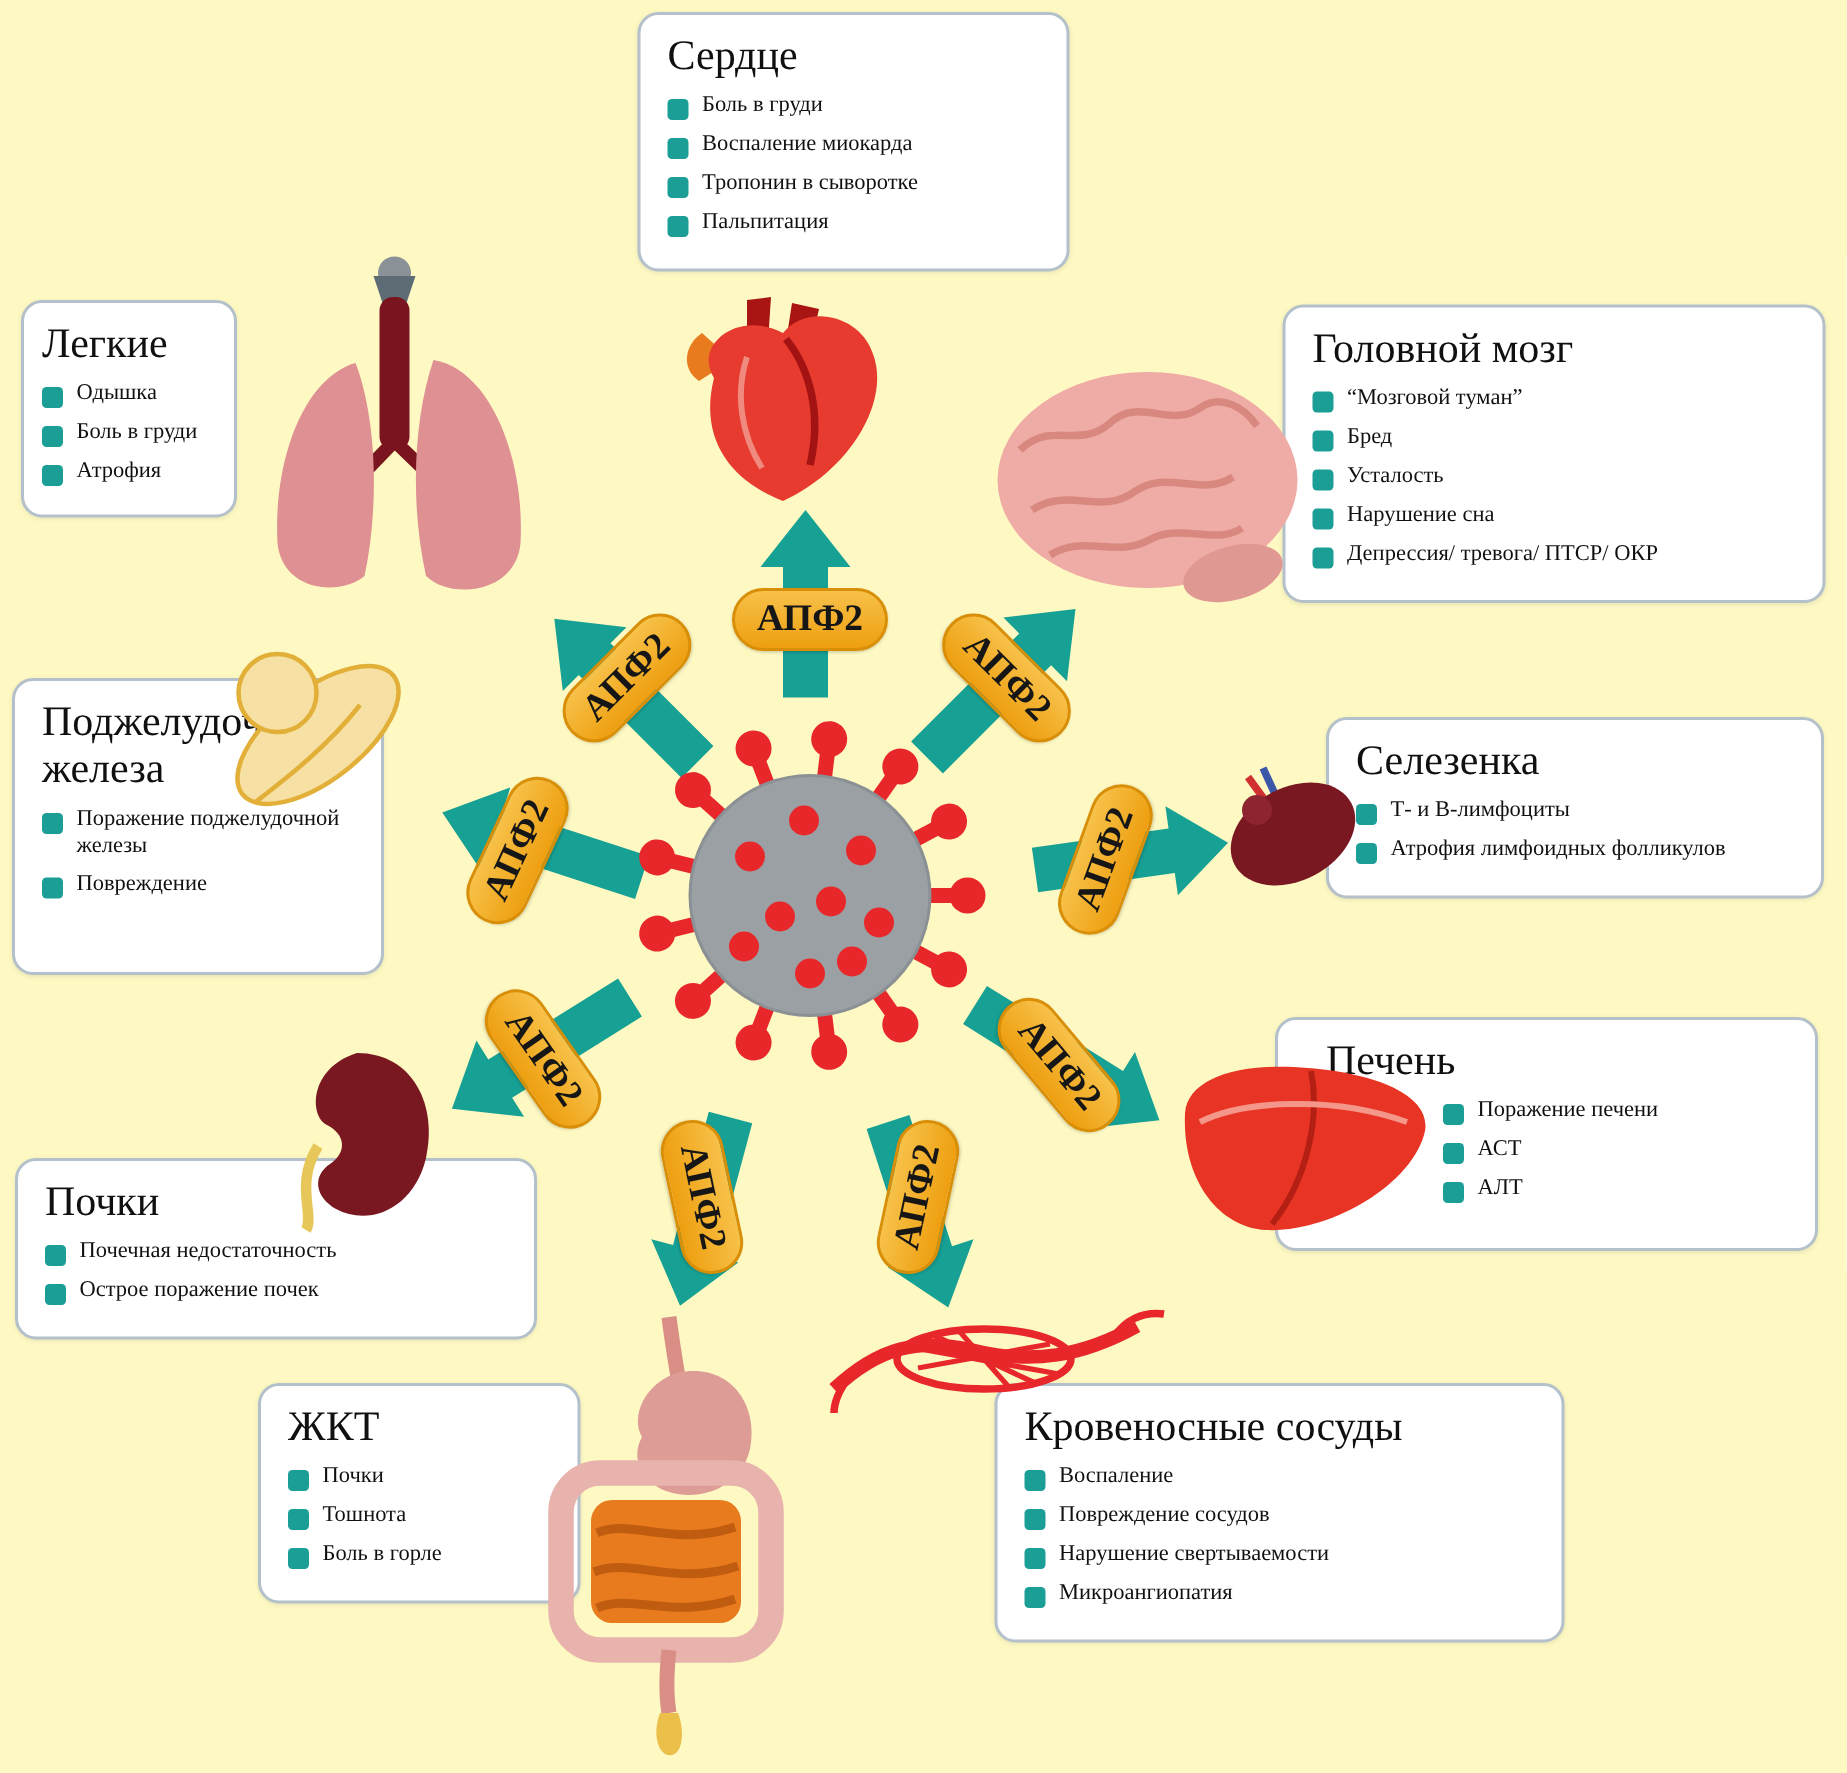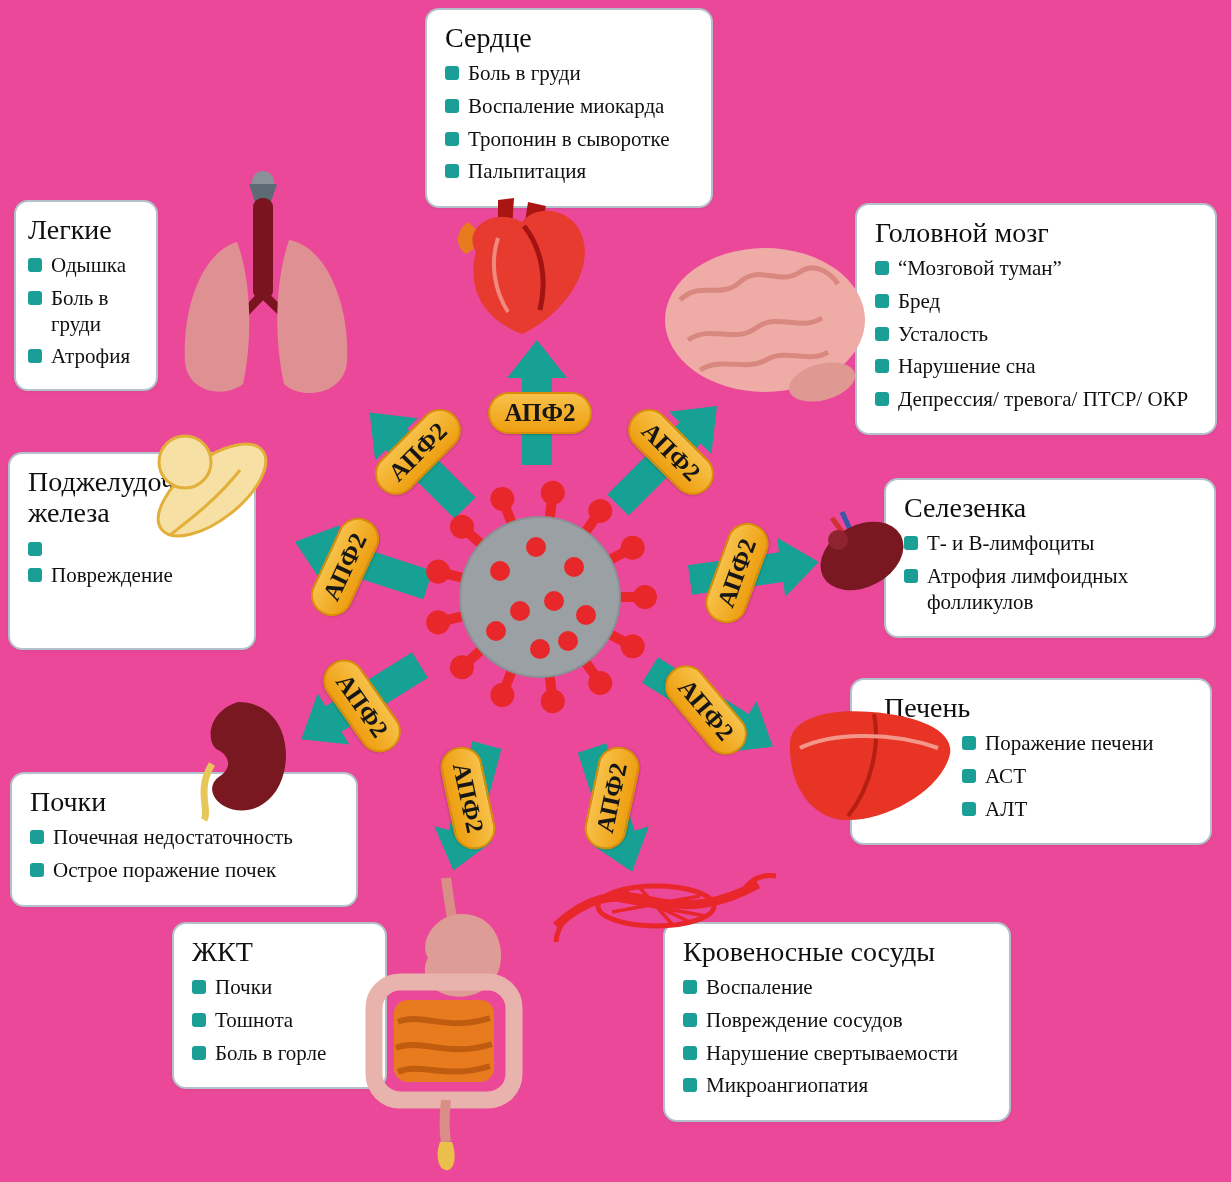--- a/index.html
+++ b/index.html
@@ -1,32 +1,32 @@
 <!DOCTYPE html>
 <html lang="ru"><head>
 <meta charset="utf-8">
 <title>COVID-19 органы — АПФ2 диаграмма</title>
 <style>
   * { margin:0; padding:0; box-sizing:border-box; }
   html,body { background:#ffffff; }
   body { font-family:"Liberation Serif", serif; color:#101010; }
-  .canvas { position:relative; width:1231px; height:1182px; background:#ec4899; overflow:hidden; }
+  .canvas { position:relative; width:1231px; height:1182px; background:#fef9c3; overflow:hidden; }
 
   .box {
     position:absolute;
     background:#ffffff;
     border:2px solid #b4c0ca;
     border-radius:14px;
     padding:12px 18px 14px 18px;
     box-shadow:0 1px 3px rgba(40,60,80,.10);
     z-index:1;
   }
   .box-title { font-size:28px; font-weight:400; line-height:1.12; margin-bottom:8px; }
   .box ul { list-style:none; }
-  .box li { display:flex; align-items:flex-start; font-size:21px; line-height:1.22; margin:7px 0; }
+  .box li { display:flex; align-items:flex-start; font-size:15px; line-height:1.22; margin:7px 0; }
   .bullet { flex:0 0 auto; width:14px; height:14px; background:#1a9e96; border-radius:3px; margin:5px 9px 0 0; }
 
   .layer { position:absolute; left:0; top:0; z-index:2; pointer-events:none; }
 
   .pill {
     position:absolute; z-index:3;
     width:104px; height:42px; border-radius:21px;
     background:linear-gradient(#f7c149,#ee9f10);
     border:2px solid #d98e08;
     display:flex; align-items:center; justify-content:center;
@@ -107,20 +107,21 @@
           <span>Депрессия/ тревога/ ПТСР/ ОКР</span>
         </li>
       </ul>
   </section>
 
   <section class="box" style="left:8px;top:452px;width:248px;min-height:198px;">
     <h2 class="box-title">Поджелудочная железа</h2>
     <ul>
         <li>
           <span class="bullet"></span>
+          <span>Поражение поджелудочной железы</span>
         </li>
         <li>
           <span class="bullet"></span>
           <span>Повреждение</span>
         </li>
       </ul>
   </section>
 
   <section class="box" style="left:884px;top:478px;width:332px;">
     <h2 class="box-title">Селезенка</h2>
@@ -179,21 +180,21 @@
           <span class="bullet"></span>
           <span>Тошнота</span>
         </li>
         <li>
           <span class="bullet"></span>
           <span>Боль в горле</span>
         </li>
       </ul>
   </section>
 
-  <section class="box" style="left:663px;top:922px;width:348px;">
+  <section class="box" style="left:663px;top:922px;width:380px;">
     <h2 class="box-title">Кровеносные сосуды</h2>
     <ul>
         <li>
           <span class="bullet"></span>
           <span>Воспаление</span>
         </li>
         <li>
           <span class="bullet"></span>
           <span>Повреждение сосудов</span>
         </li>

